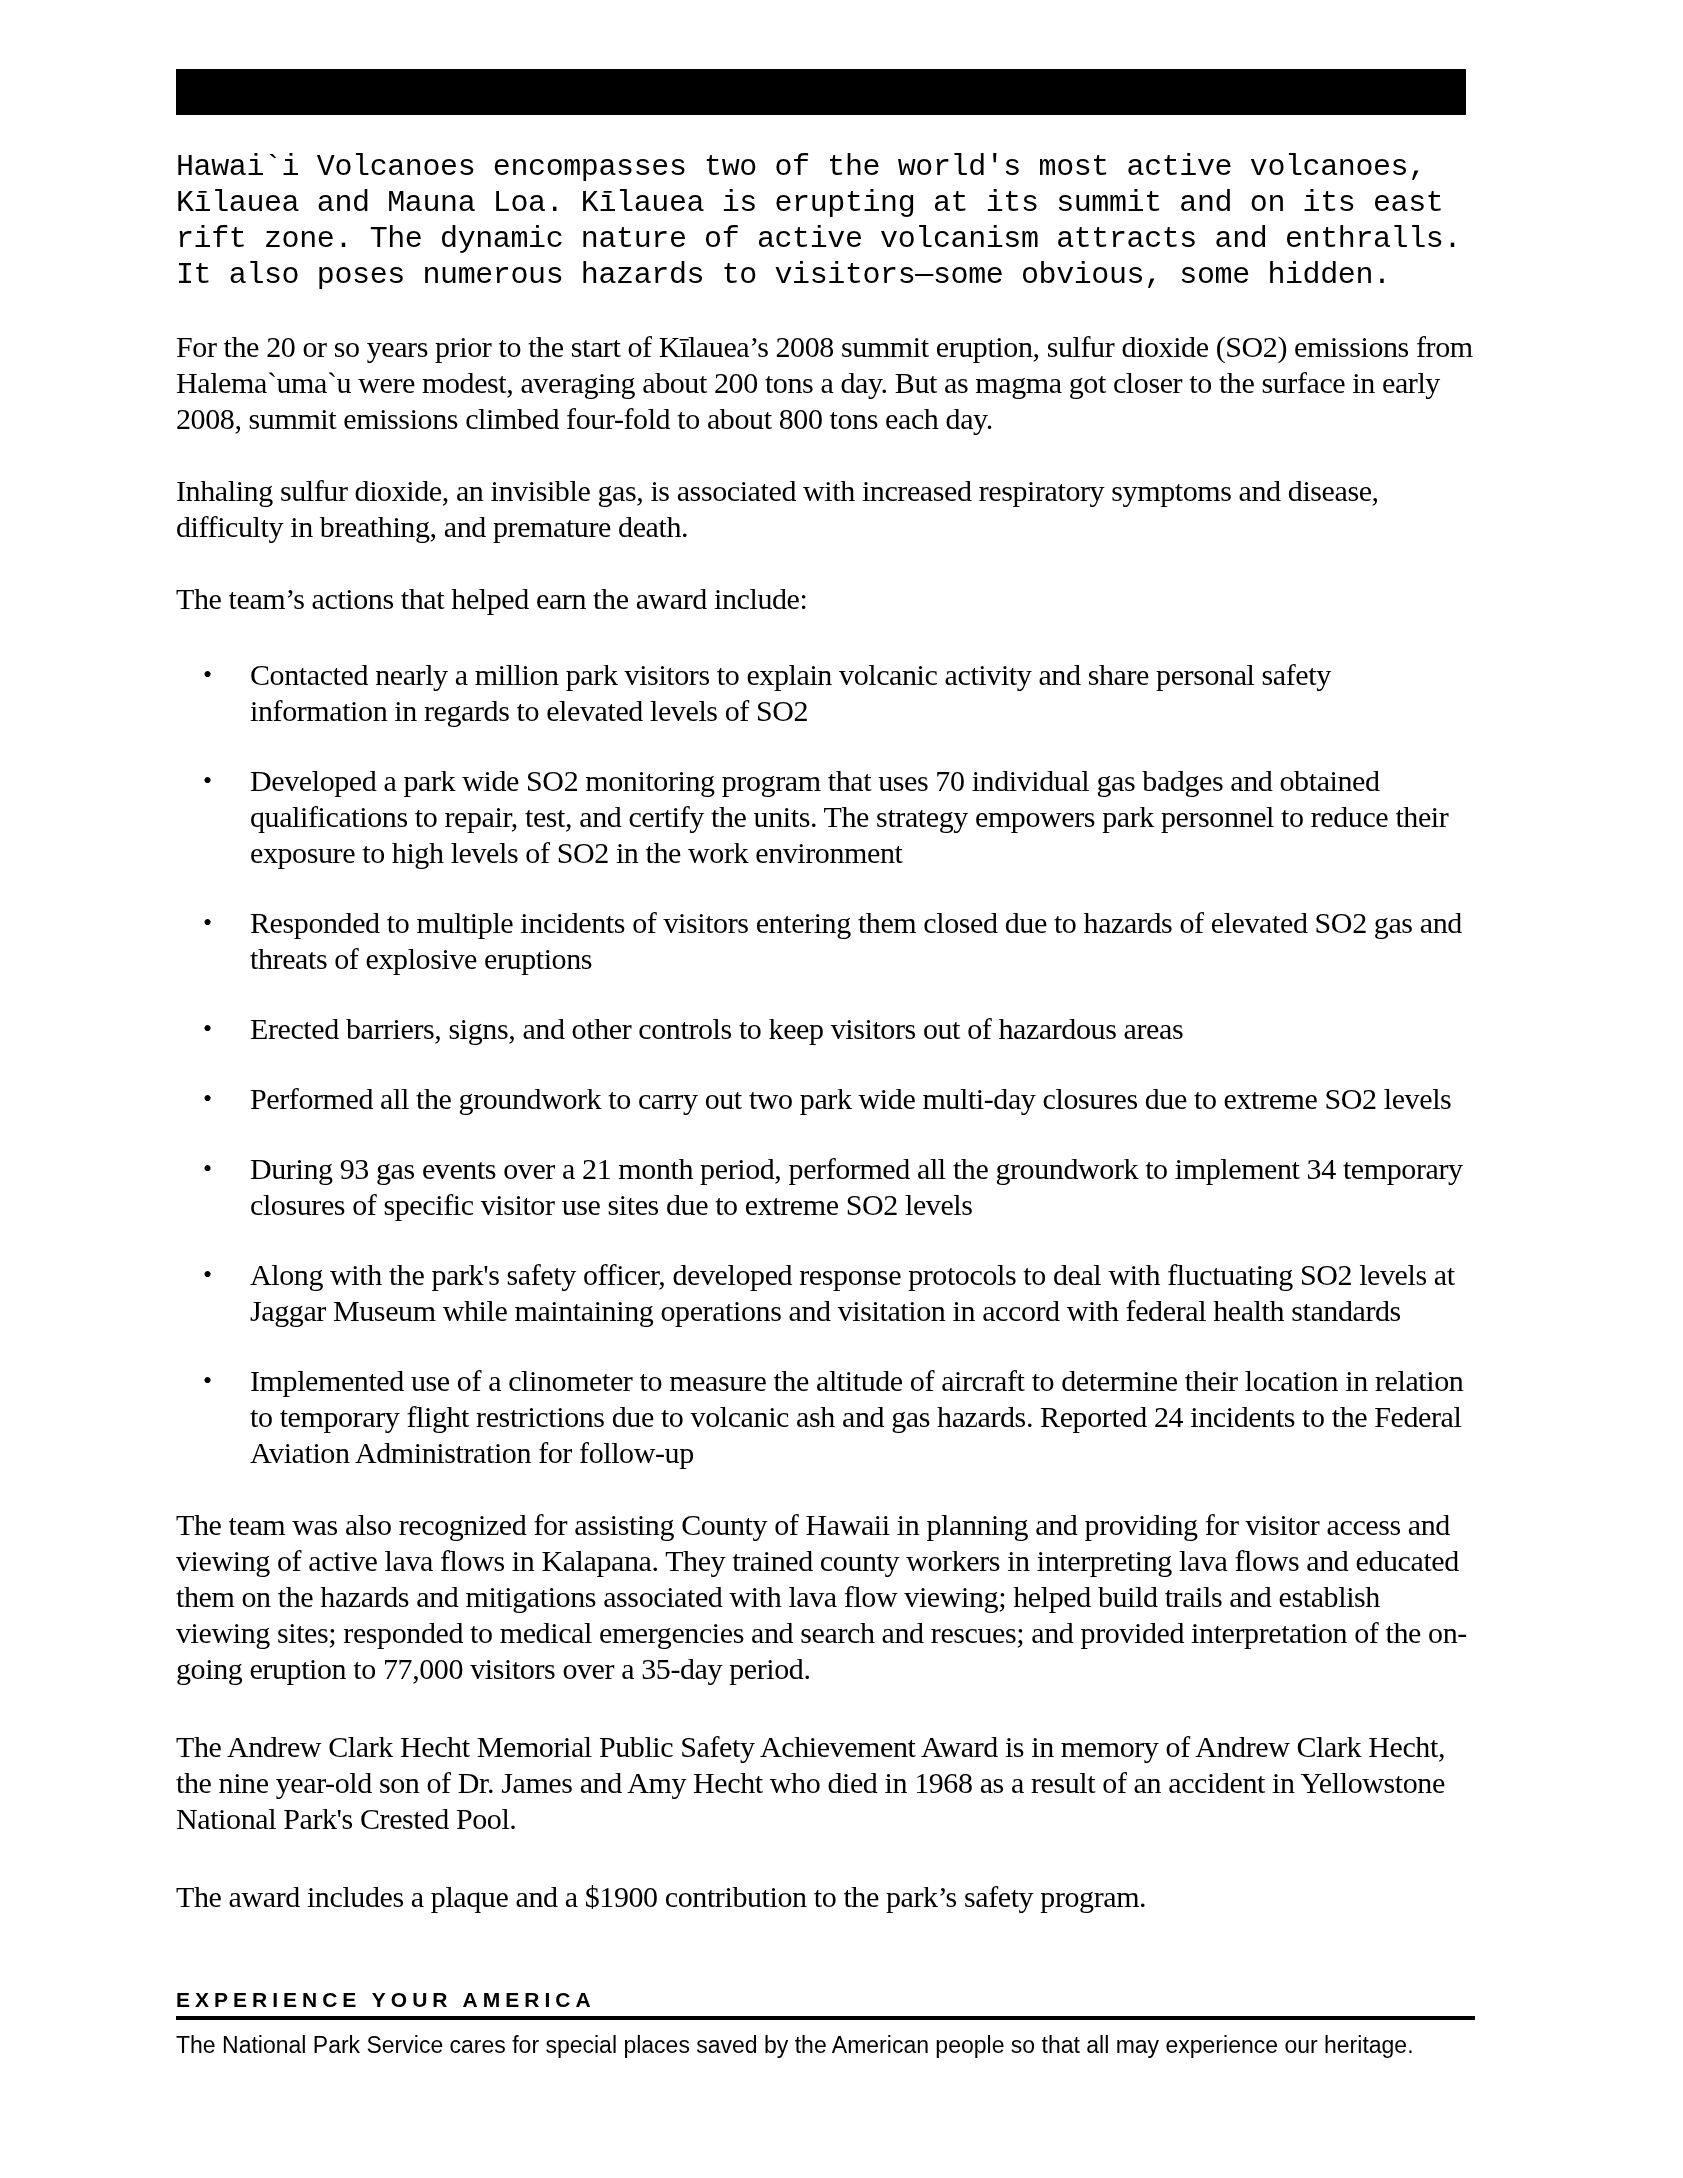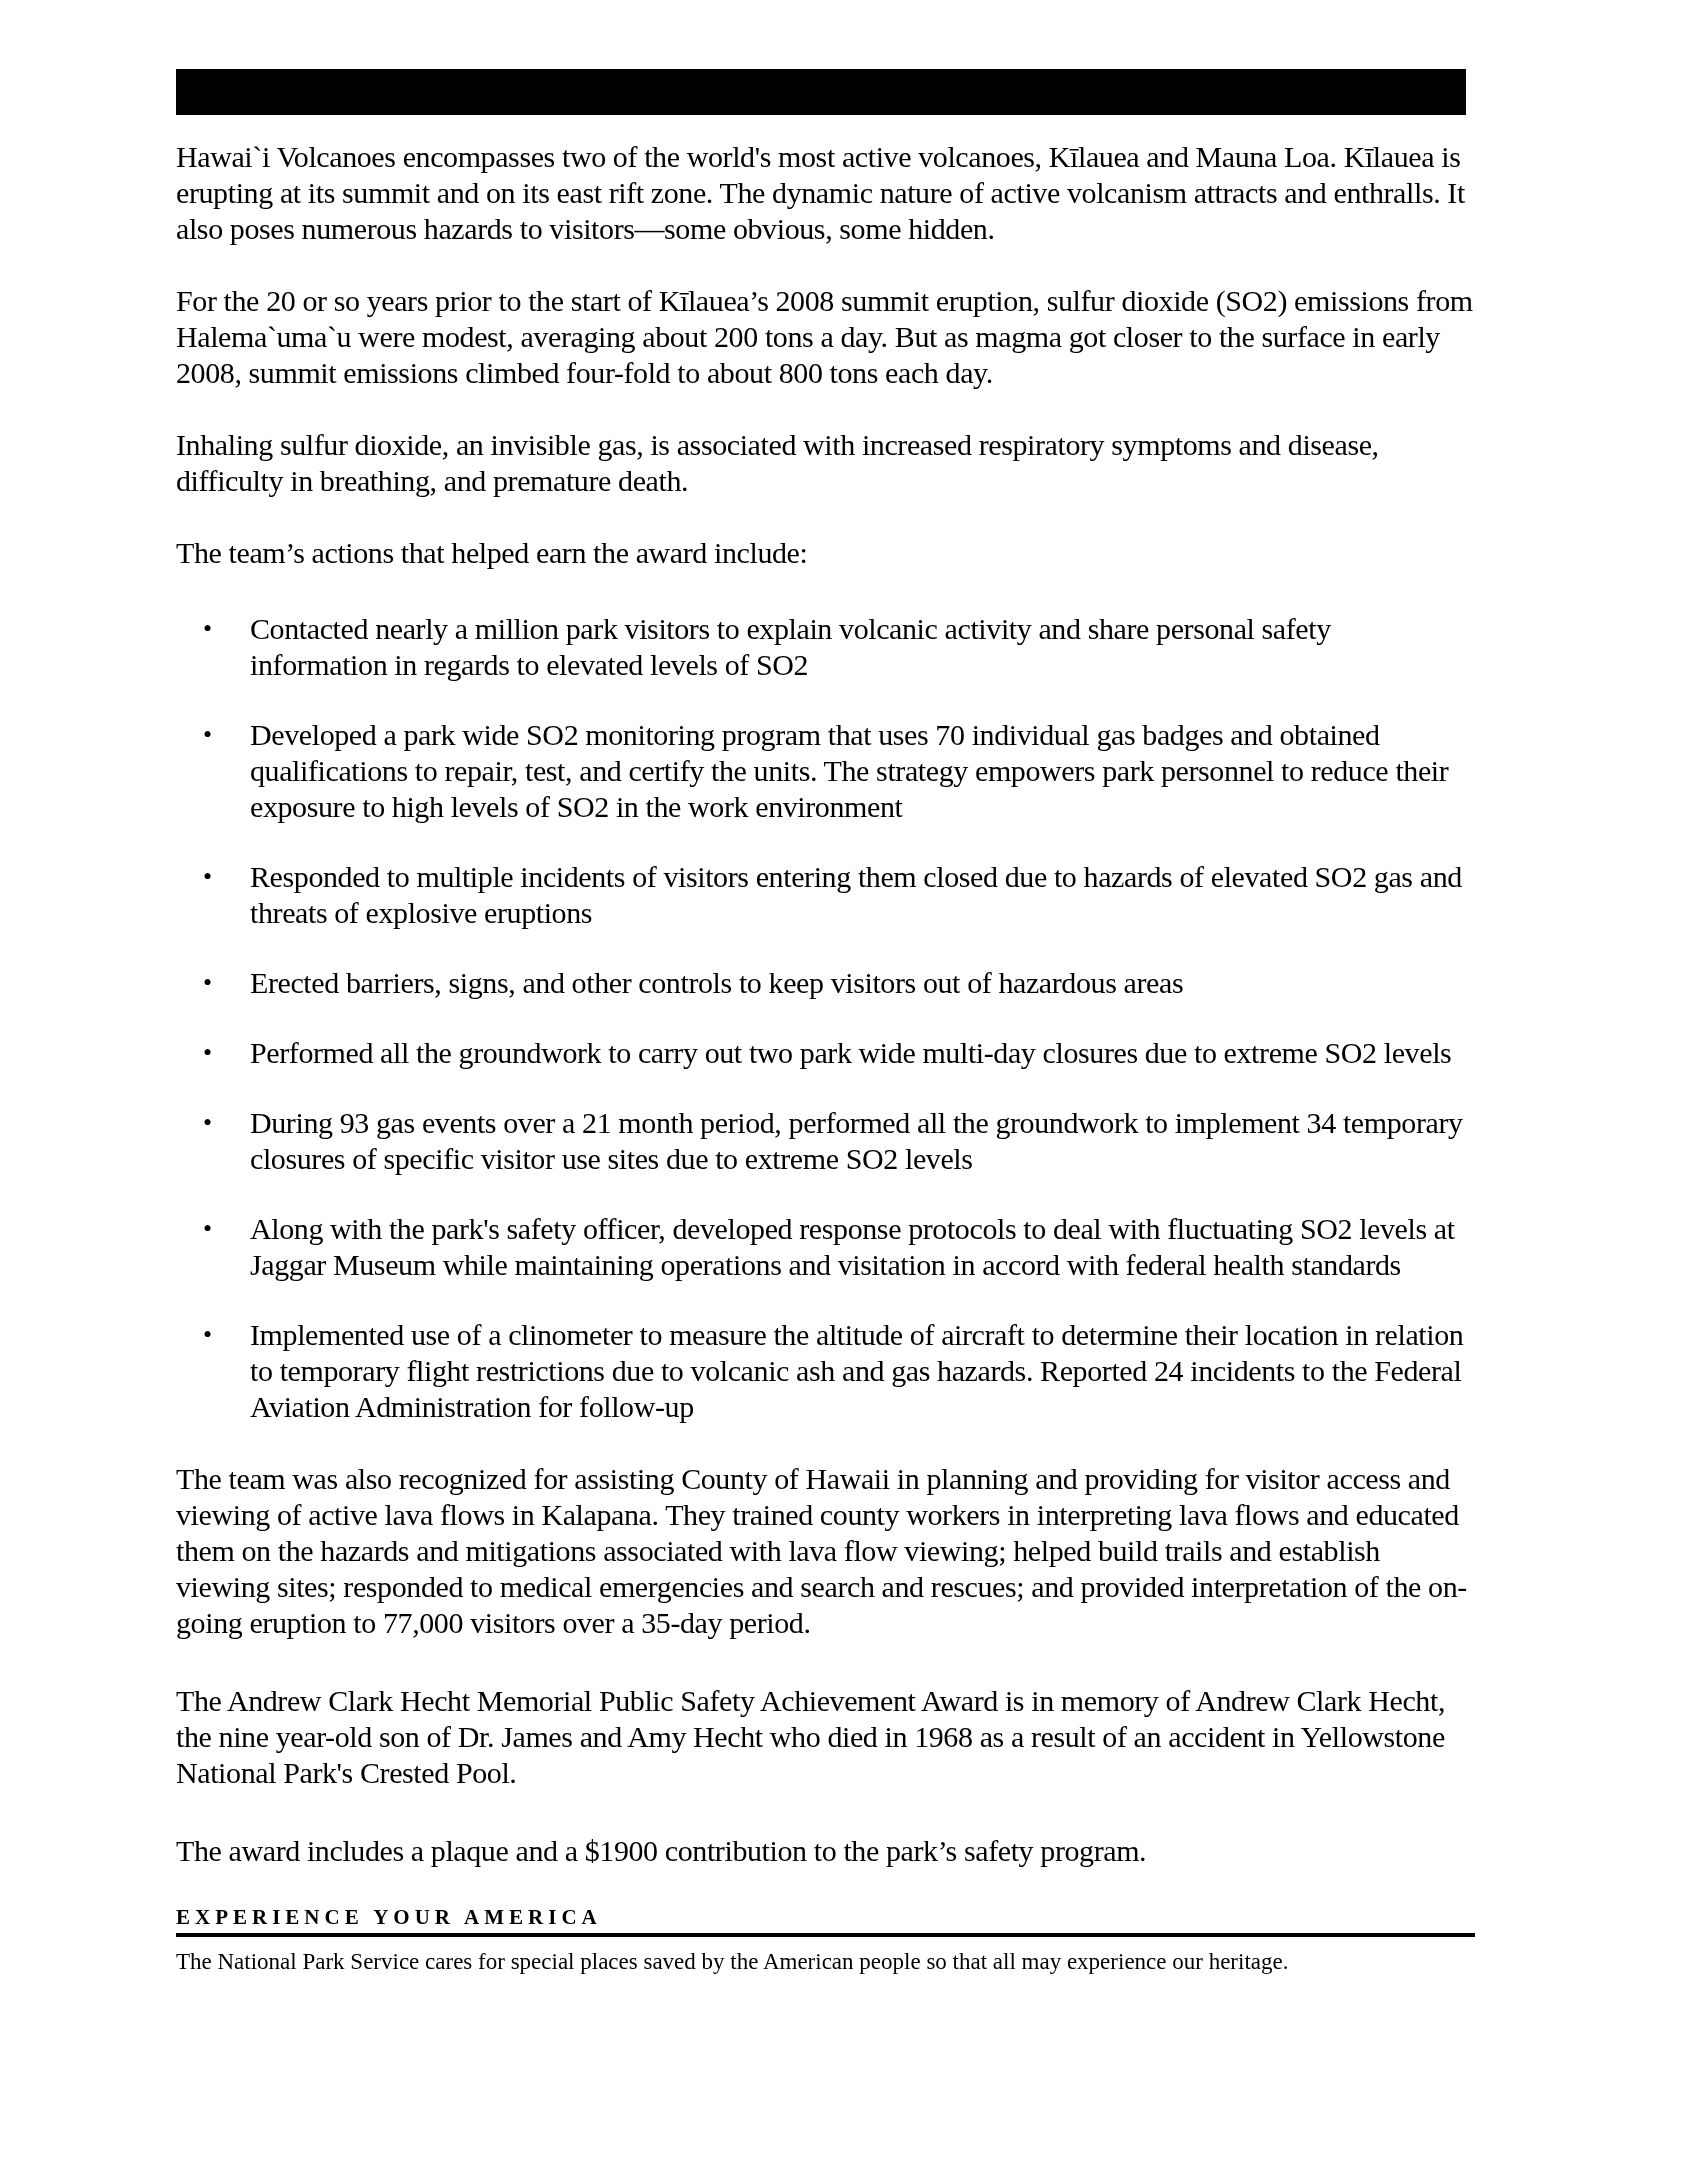--- a/index.html
+++ b/index.html
@@ -29,21 +29,22 @@
     height: 46px;
     background: #000000;
   }
   p.body-par {
     font-size: 30px;
     line-height: 36px;
     letter-spacing: -0.4px;
     margin: 36px 0 0 0;
   }
   p.body-par.first {
-    margin-top: 24px;
+    margin-top: 34px;
+    font-family: Liberation Mono, monospace;
   }
   p.body-par.gap-lg {
     margin-top: 42px;
   }
   ul.bullet-list {
     list-style: none;
     margin: 40px 0 0 0;
     padding: 0 0 0 74px;
     font-size: 30px;
     line-height: 36px;
@@ -58,22 +59,22 @@
   }
   .bullet-marker {
     position: absolute;
     left: -47px;
     top: 0;
     font-size: 26px;
     line-height: 36px;
     letter-spacing: 0;
   }
   .footer {
-    margin-top: 35px;
-    font-family: Liberation Serif, serif;
+    margin-top: 72px;
+    font-family: Liberation Sans, sans-serif;
   }
   .slogan-rule {
     border-bottom: 4px solid #000000;
     padding-bottom: 3px;
   }
   .slogan {
     font-weight: bold;
     font-size: 21px;
     letter-spacing: 5px;
     line-height: 26px;

